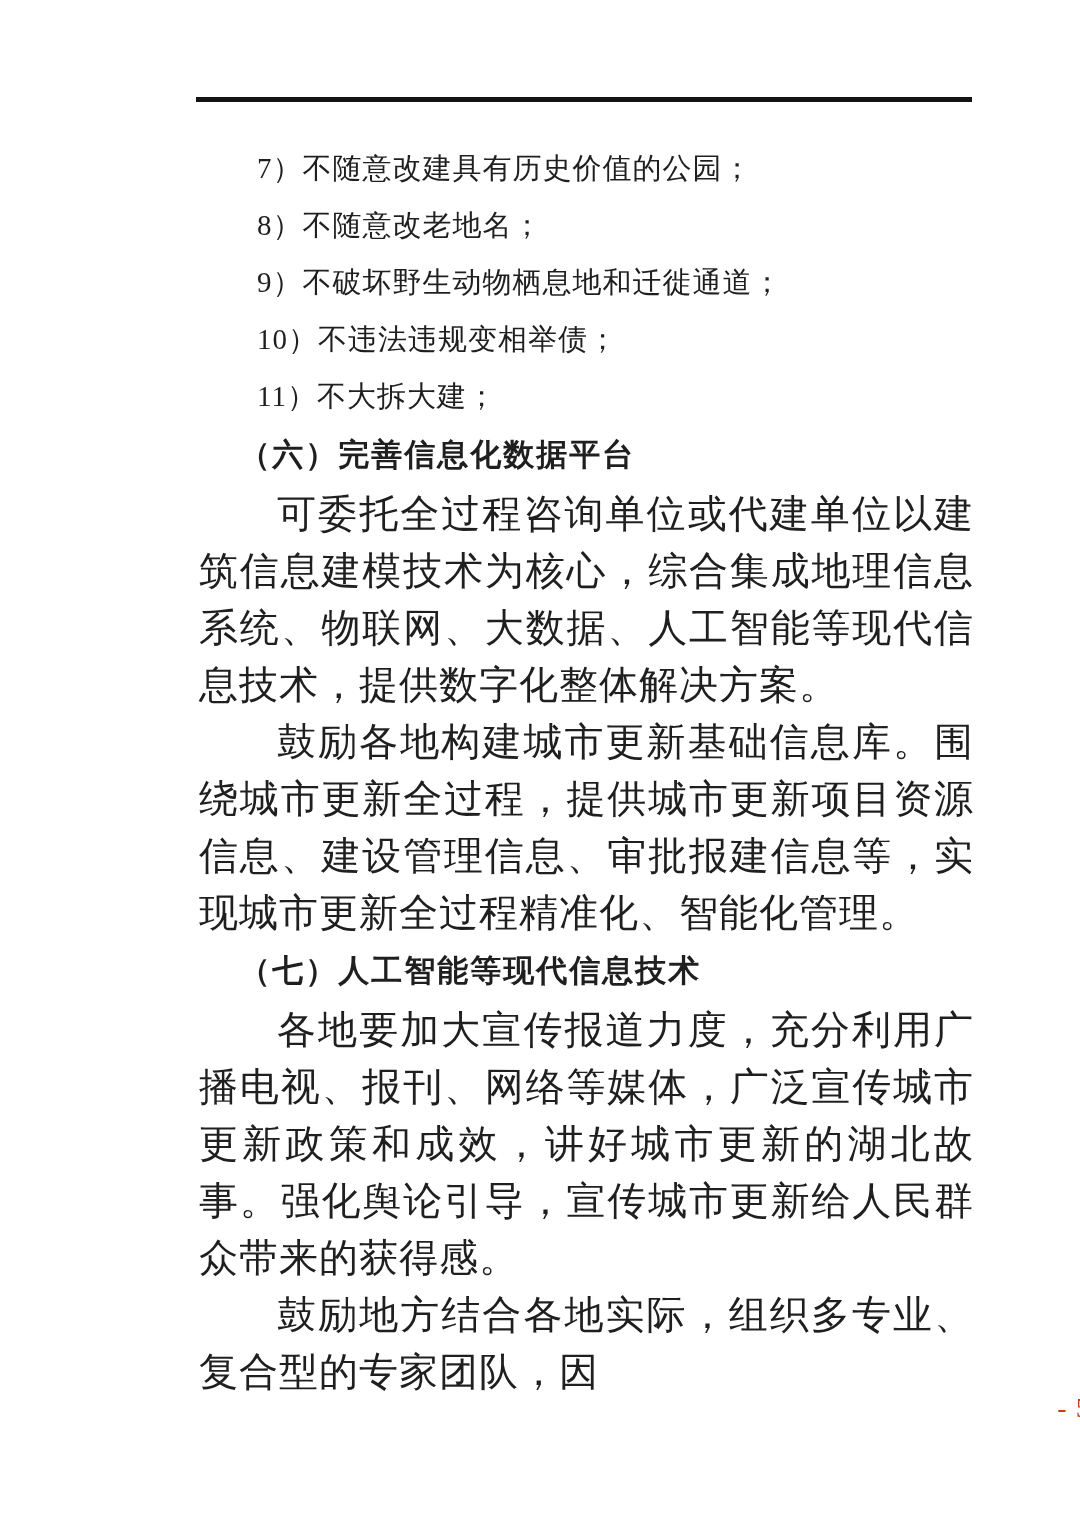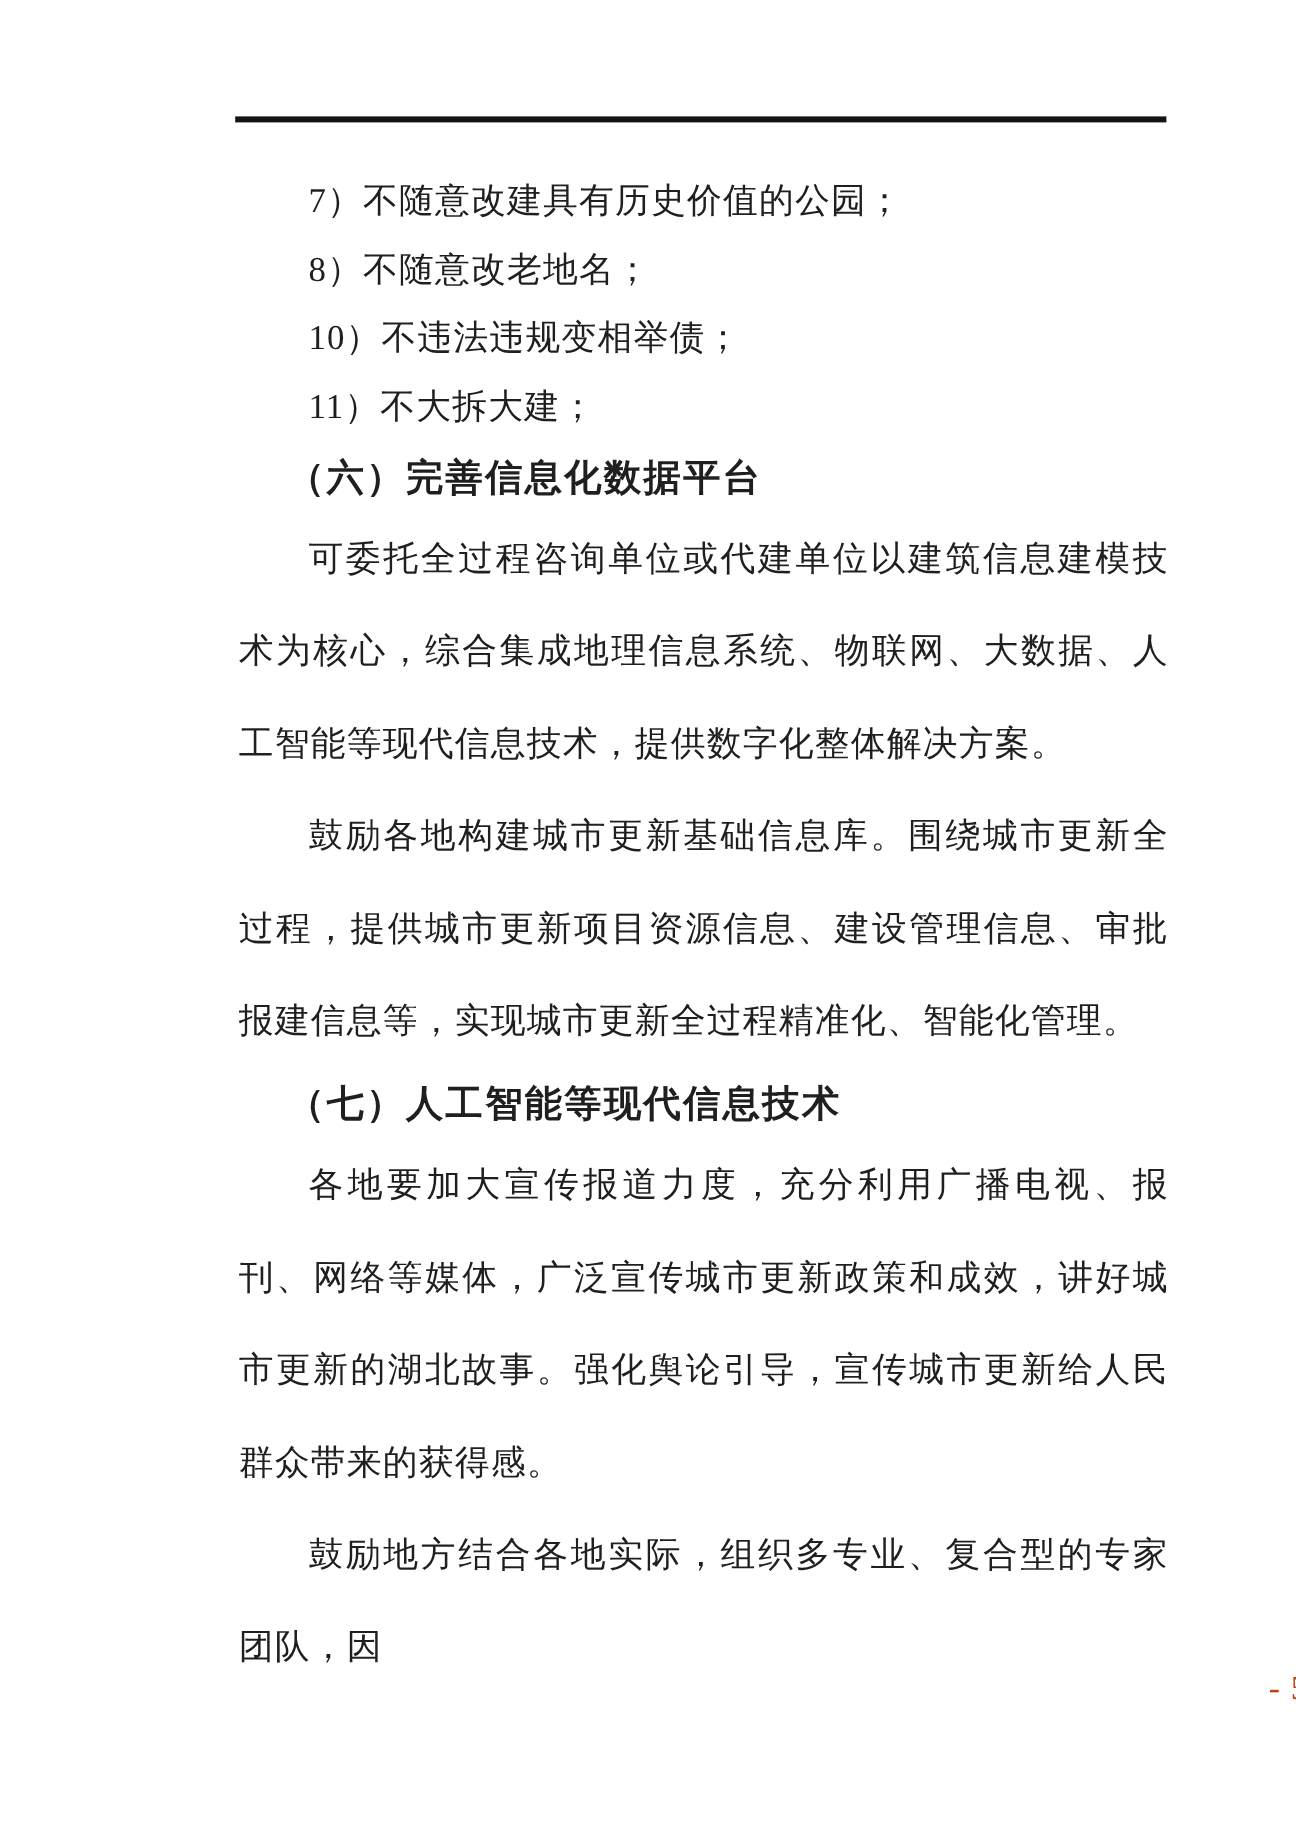--- a/index.html
+++ b/index.html
@@ -44,22 +44,22 @@
     margin: 0;
     font-size: 31px;
     line-height: 60px;
     font-weight: 700;
     text-indent: 1.3em;
     text-align: left;
     letter-spacing: 2px;
   }
   .para {
     margin: 0;
-    font-size: 29px;
-    line-height: 77px;
+    font-size: 39px;
+    line-height: 57px;
     text-indent: 2em;
     letter-spacing: 1px;
   }
   .page-number {
     position: absolute;
     left: 0;
     right: 0;
     top: 1392px;
     text-align: right;
     font-size: 28px;
@@ -71,20 +71,21 @@
 <body>
 
 <div class="page">
 
   <div class="top-rule"></div>
 
   <div class="content">
 
     <p class="list-item">7）不随意改建具有历史价值的公园；</p>
     <p class="list-item">8）不随意改老地名；</p>
+    <p class="list-item">9）不破坏野生动物栖息地和迁徙通道；</p>
     <p class="list-item">10）不违法违规变相举债；</p>
     <p class="list-item">11）不大拆大建；</p>
 
     <h2 class="sec-heading">（六）完善信息化数据平台</h2>
     <p class="para">可委托全过程咨询单位或代建单位以建筑信息建模技术为核心，综合集成地理信息系统、物联网、大数据、人工智能等现代信息技术，提供数字化整体解决方案。</p>
     <p class="para">鼓励各地构建城市更新基础信息库。围绕城市更新全过程，提供城市更新项目资源信息、建设管理信息、审批报建信息等，实现城市更新全过程精准化、智能化管理。</p>
 
     <h2 class="sec-heading">（七）人工智能等现代信息技术</h2>
     <p class="para">各地要加大宣传报道力度，充分利用广播电视、报刊、网络等媒体，广泛宣传城市更新政策和成效，讲好城市更新的湖北故事。强化舆论引导，宣传城市更新给人民群众带来的获得感。</p>
     <p class="para">鼓励地方结合各地实际，组织多专业、复合型的专家团队，因</p>

